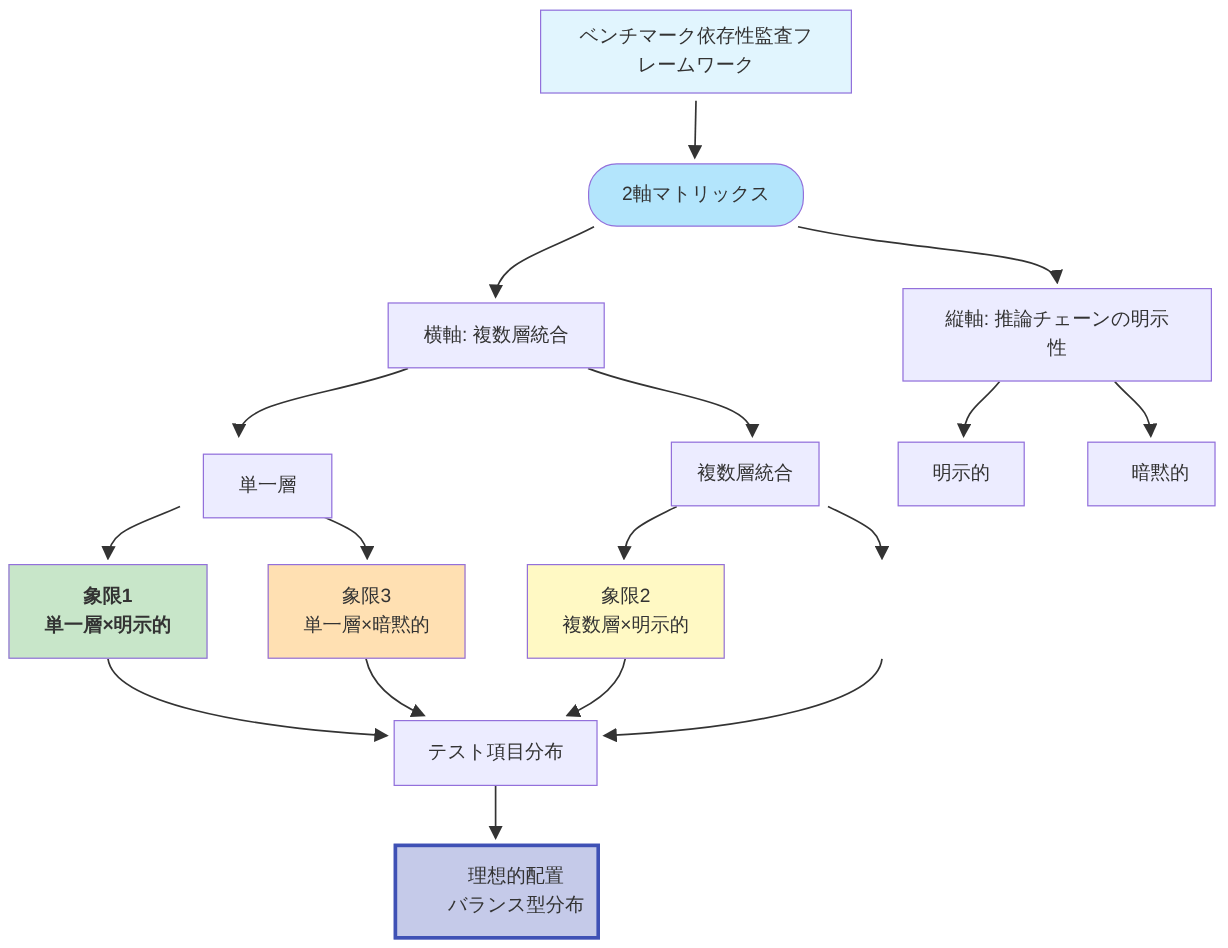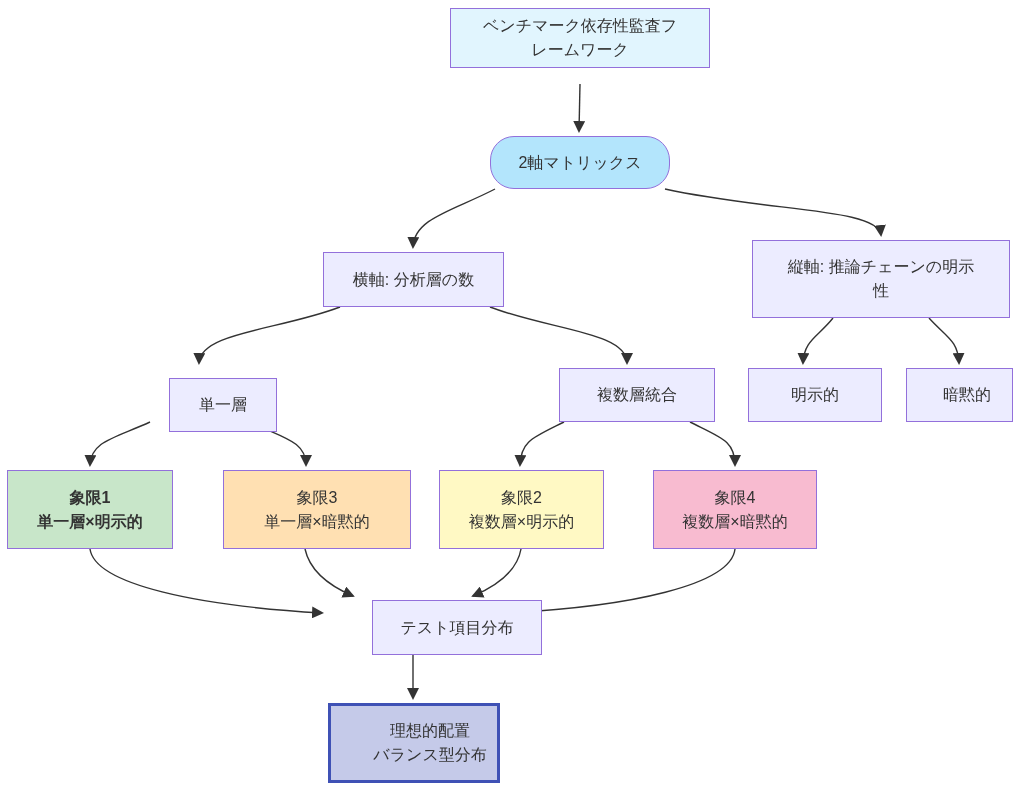--- a/index.html
+++ b/index.html
@@ -24,33 +24,33 @@
     border: 1px solid #9370db;
     display: flex;
     align-items: center;
     justify-content: center;
     text-align: center;
     white-space: pre-line;
     font-size: 16px;
     line-height: 24px;
     color: #333333;
   }
-  .n-root     { left: 450px; top: 8px;   width: 260px; height: 60px; }
+  .n-root     { left: 450px; top: 8px;   width: 260px; height: 70px; }
   .n-matrix   { left: 490px; top: 136px; width: 180px; height: 53px; }
   .n-xaxis    { left: 323px; top: 252px; width: 181px; height: 55px; }
   .n-yaxis    { left: 752px; top: 240px; width: 258px; height: 78px; }
   .n-single   { left: 145px; top: 378px; width: 108px; height: 54px; margin-left: 24px; }
-  .n-multi    { left: 559px; top: 368px; width: 156px; height: 54px; text-align: center; }
-  .n-explicit { left: 748px; top: 368px; width: 134px; height: 54px; }
+  .n-multi    { left: 559px; top: 368px; width: 124px; height: 54px; text-align: center; }
+  .n-explicit { left: 748px; top: 368px; width: 106px; height: 54px; }
   .n-implicit { left: 906px; top: 368px; width: 107px; height: 54px; }
   .n-q1       { left: 7px;   top: 470px; width: 166px; height: 79px; font-weight: bold; }
-  .n-q3       { left: 223px; top: 470px; width: 188px; height: 79px; }
+  .n-q3       { left: 223px; top: 470px; width: 165px; height: 79px; }
   .n-q2       { left: 439px; top: 470px; width: 165px; height: 79px; }
   .n-q4       { left: 653px; top: 470px; width: 164px; height: 79px; }
-  .n-dist     { left: 328px; top: 600px; width: 170px; height: 55px; margin-left: 44px; }
+  .n-dist     { left: 328px; top: 600px; width: 170px; height: 55px; }
   .n-ideal    { left: 328px; top: 703px; width: 172px; height: 80px; padding-left: 32px; }
 </style>
 </head>
 <body>
 
 <div class="canvas">
 
   <svg class="edges" viewBox="0 0 1023 790" xmlns="http://www.w3.org/2000/svg">
     <defs>
       <marker id="arrow" markerUnits="userSpaceOnUse" markerWidth="12" markerHeight="12" refX="10" refY="6" orient="auto">
@@ -71,32 +71,30 @@
     <path class="edge" d="M90,549 C95,585 200,606 322,613" marker-end="url(#arrow)" stroke="#333333"></path>
     <path class="edge" d="M305,549 C310,572 332,587 353,596" marker-end="url(#arrow)" stroke="#333333"></path>
     <path class="edge" d="M521,549 C517,572 494,587 473,596" marker-end="url(#arrow)" stroke="#333333"></path>
     <path class="edge" d="M735,549 C731,585 630,607 504,613" marker-end="url(#arrow)" stroke="#333333"></path>
     <path class="edge" d="M413,655 L413,698" marker-end="url(#arrow)" stroke="#333333"></path>
   </svg>
 
   <div class="node n-root" style="background: rgb(225, 245, 254); border-color: rgb(147, 112, 219);">ベンチマーク依存性監査フ
 レームワーク</div>
   <div class="node n-matrix" style="background: rgb(179, 229, 252); border-color: rgb(147, 112, 219); border-radius: 24px;">2軸マトリックス</div>
-  <div class="node n-xaxis" style="background: rgb(236, 236, 255); border-color: rgb(147, 112, 219);">横軸: 分析層の数</div>
+  <div class="node n-xaxis" style="background: rgb(236, 236, 255); border-color: rgb(147, 112, 219);">横軸: 複数層統合</div>
   <div class="node n-yaxis" style="background: rgb(236, 236, 255); border-color: rgb(147, 112, 219);">縦軸: 推論チェーンの明示
 性</div>
   <div class="node n-single" style="background: rgb(236, 236, 255); border-color: rgb(147, 112, 219);">単一層</div>
   <div class="node n-multi" style="background: rgb(236, 236, 255); border-color: rgb(147, 112, 219);">複数層統合</div>
   <div class="node n-explicit" style="background: rgb(236, 236, 255); border-color: rgb(147, 112, 219);">明示的</div>
   <div class="node n-implicit" style="background: rgb(236, 236, 255); border-color: rgb(147, 112, 219); padding-left: 15px;">暗黙的</div>
   <div class="node n-q1" style="background: rgb(200, 230, 201); border-color: rgb(147, 112, 219);">象限1
 単一層×明示的</div>
   <div class="node n-q3" style="background: rgb(255, 224, 178); border-color: rgb(147, 112, 219);">象限3
 単一層×暗黙的</div>
   <div class="node n-q2" style="background: rgb(255, 249, 196); border-color: rgb(147, 112, 219);">象限2
 複数層×明示的</div>
-  <div class="node n-q4" style="background: rgb(248, 187, 208); border-color: rgb(147, 112, 219);">象限4
-複数層×暗黙的</div>
   <div class="node n-dist" style="background: rgb(236, 236, 255); border-color: rgb(147, 112, 219);">テスト項目分布</div>
   <div class="node n-ideal" style="background: rgb(197, 202, 233); border-color: rgb(63, 81, 181); border-width: 3px;">理想的配置
 バランス型分布</div>
 
 </div>
 
 </body></html>

